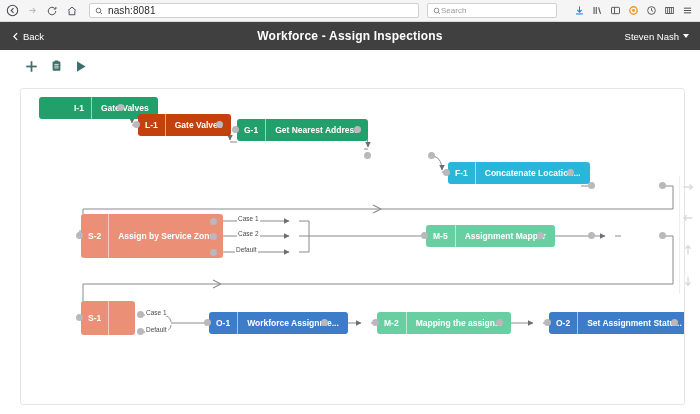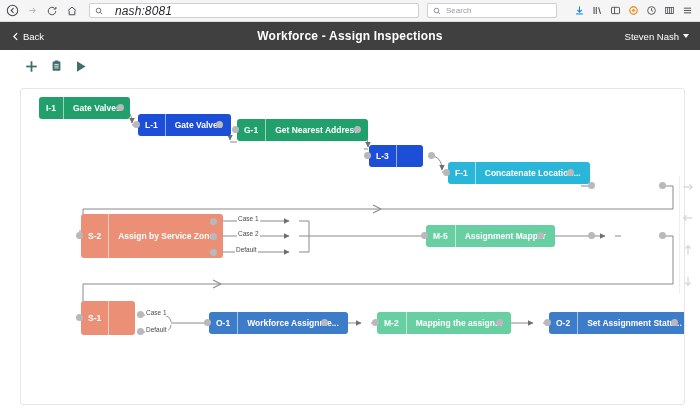--- a/index.html
+++ b/index.html
@@ -32,37 +32,37 @@
     margin-left: 8px;
     width: 330px; height: 15px;
     background: #ffffff;
     border: 1px solid #cfcfd4;
     border-radius: 2px;
     display: flex; align-items: center;
     padding: 0 5px;
     box-sizing: border-box;
   }
   .urlbar .u-text {
-    font-size: 12px; color: #2b2b2e;
-    margin-left: 12px; letter-spacing: .1px;
-    white-space: nowrap; overflow: hidden; font-style: italic;
+    font-size: 10px; color: #2b2b2e;
+    margin-left: 5px; letter-spacing: .1px;
+    white-space: nowrap; overflow: hidden;
   }
   .searchbar {
     margin-left: 8px;
     width: 130px; height: 15px;
     background: #ffffff;
     border: 1px solid #cfcfd4;
     border-radius: 2px;
     display: flex; align-items: center;
     padding: 0 5px;
     box-sizing: border-box;
   }
   .searchbar .s-text {
     font-size: 8px; color: #9a9aa0;
-    margin-left: 5px; white-space: nowrap;
+    white-space: nowrap;
   }
   .chrome-icons {
     margin-left: auto; display: flex; align-items: center;
     gap: 7px; padding-right: 7px;
   }
   .chrome-icons .ci { width: 11px; height: 11px; display: block; color: #4c4c51; }
 
   
   .app-header {
     position: absolute; left: 0; top: 22px;
@@ -141,21 +141,21 @@
   }
   .node .nlabel {
     display: flex; align-items: center;
     font-size: 8.5px; font-weight: bold;
     padding: 0 9px;
     white-space: nowrap; overflow: hidden;
   }
   .node.empty .nlabel { padding: 0; min-width: 26px; }
 
   .c-green  { background: #22a06b; }
-  .c-red    { background: #1d4ed8; }
+  .c-red    { background: #c2410c; }
   .c-cyan   { background: #29b6d8; }
   .c-salmon { background: #eb9076; }
   .c-mint   { background: #68cfa3; }
   .c-blue   { background: #3d7cc9; }
 
   
   .port {
     position: absolute;
     width: 7px; height: 7px;
     border-radius: 50%;
@@ -359,44 +359,40 @@
         <path d="M150 234 H188"></path>
 
         <path d="M303 234 H340" marker-end="url(#ah)"></path>
         <path d="M350 234 H356"></path>
 
         <path d="M478 234 H512" marker-end="url(#ah)"></path>
         <path d="M522 234 H528"></path>
       </g>
     </svg>
 
-    <div class="node c-green" style="left:18px; top:8px; height:22px;">
+    <div class="node c-green" style="left:18px; top:8px; height:22px;padding-left:28px;">
       <div class="nid">I-1</div>
       <div class="nlabel">Gate Valves</div>
     </div>
     <div class="port" style="left:96px; top:15px;"></div>
 
     <div class="node c-red" style="left:117px; top:25px; height:22px;">
       <div class="nid">L-1</div>
       <div class="nlabel">Gate Valves</div>
     </div>
     <div class="port" style="left:112px; top:32px;"></div>
     <div class="port" style="left:195px; top:32px;"></div>
 
     <div class="node c-green" style="left:216px; top:30px; height:22px;">
       <div class="nid">G-1</div>
       <div class="nlabel">Get Nearest Address</div>
     </div>
     <div class="port" style="left:211px; top:37px;"></div>
     <div class="port" style="left:333px; top:37px;"></div>
 
-    <div class="node c-red empty" style="left:348px; top:56px; height:22px;">
-      <div class="nid">L-3</div>
-      <div class="nlabel"></div>
-    </div>
     <div class="port" style="left:343px; top:63px;"></div>
     <div class="port" style="left:407px; top:63px;"></div>
 
     <div class="node c-cyan" style="left:427px; top:73px; height:22px;">
       <div class="nid">F-1</div>
       <div class="nlabel">Concatenate Location...</div>
     </div>
     <div class="port" style="left:422px; top:80px;"></div>
     <div class="port" style="left:546px; top:80px;"></div>
 

